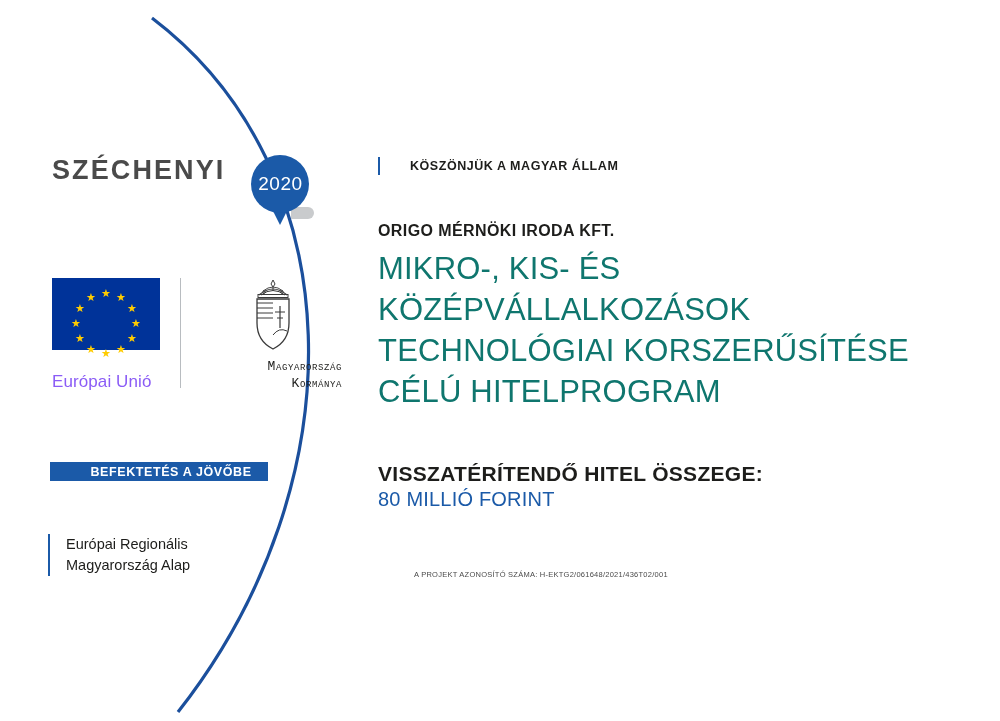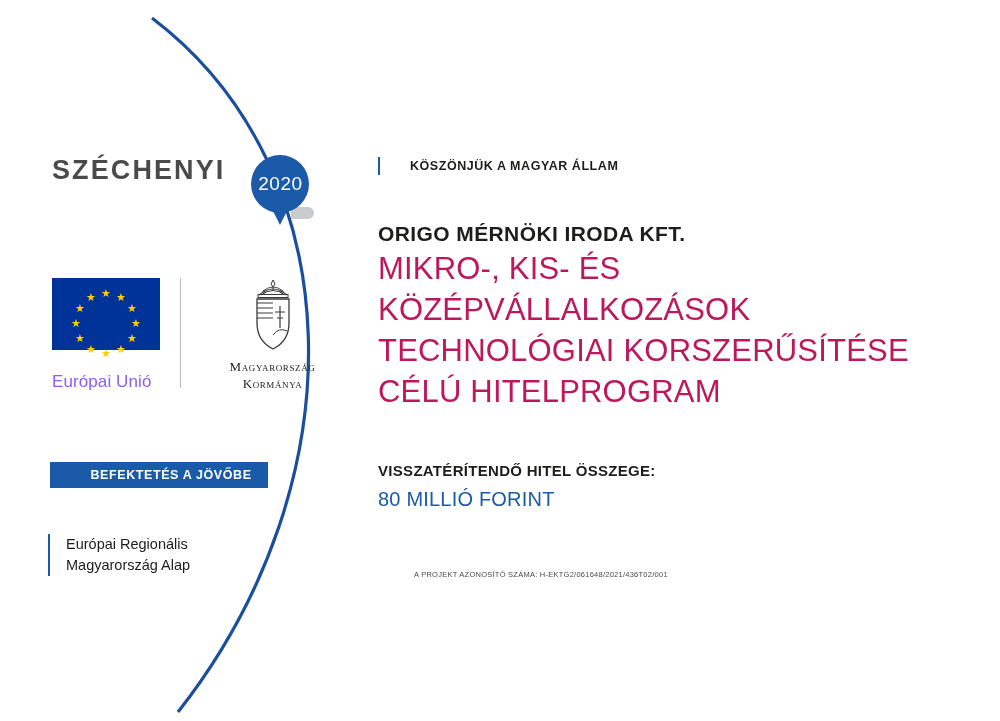--- a/index.html
+++ b/index.html
@@ -123,31 +123,32 @@
     text-align: center;
   }
   .coa-shield {
     margin: 0 auto;
     width: 56px; height: 74px;
   }
   .coa-caption {
     margin-top: 6px;
     font-size: 13px;
     color: #1d1d1b;
-    font-family: Liberation Serif, serif;
+    font-family: Liberation Mono, monospace;
     font-variant: small-caps;
     letter-spacing: 0.6px;
     line-height: 17px;
+    text-align: right;
   }
 
   
   .invest-bar {
     position: absolute;
     left: 50px; top: 462px;
-    width: 218px; height: 26px;
+    width: 218px; height: 19px;
     background: #1b5aa8;
     color: #ffffff;
     font-size: 12.5px;
     font-weight: 700;
     letter-spacing: 0.6px;
     display: flex;
     align-items: center;
     justify-content: center;
     padding-left: 24px;
   }
@@ -176,39 +177,39 @@
     border-left: 2px solid #1b5aa8;
     font-size: 12.5px;
     font-weight: 700;
     letter-spacing: 0.55px;
     line-height: 18px;
     color: #1d1d1b;
   }
   .company {
     position: absolute;
     left: 0; top: 222px;
-    font-size: 21px;
+    font-size: 16px;
     font-weight: 700;
     letter-spacing: 0.4px;
     color: #1d1d1b;
   }
   .headline {
     position: absolute;
     left: 0; top: 248px;
     width: 560px;
     font-size: 31px;
     line-height: 41px;
     letter-spacing: 0.2px;
-    color: #be185d;
+    color: #0f766e;
     font-weight: 400;
   }
   .amount-label {
     position: absolute;
     left: 0; top: 462px;
-    font-size: 15px;
+    font-size: 21px;
     font-weight: 700;
     letter-spacing: 0.3px;
     color: #1d1d1b;
   }
   .amount-value {
     position: absolute;
     left: 0; top: 488px;
     font-size: 20px;
     letter-spacing: 0.2px;
     color: #1b5aa8;

